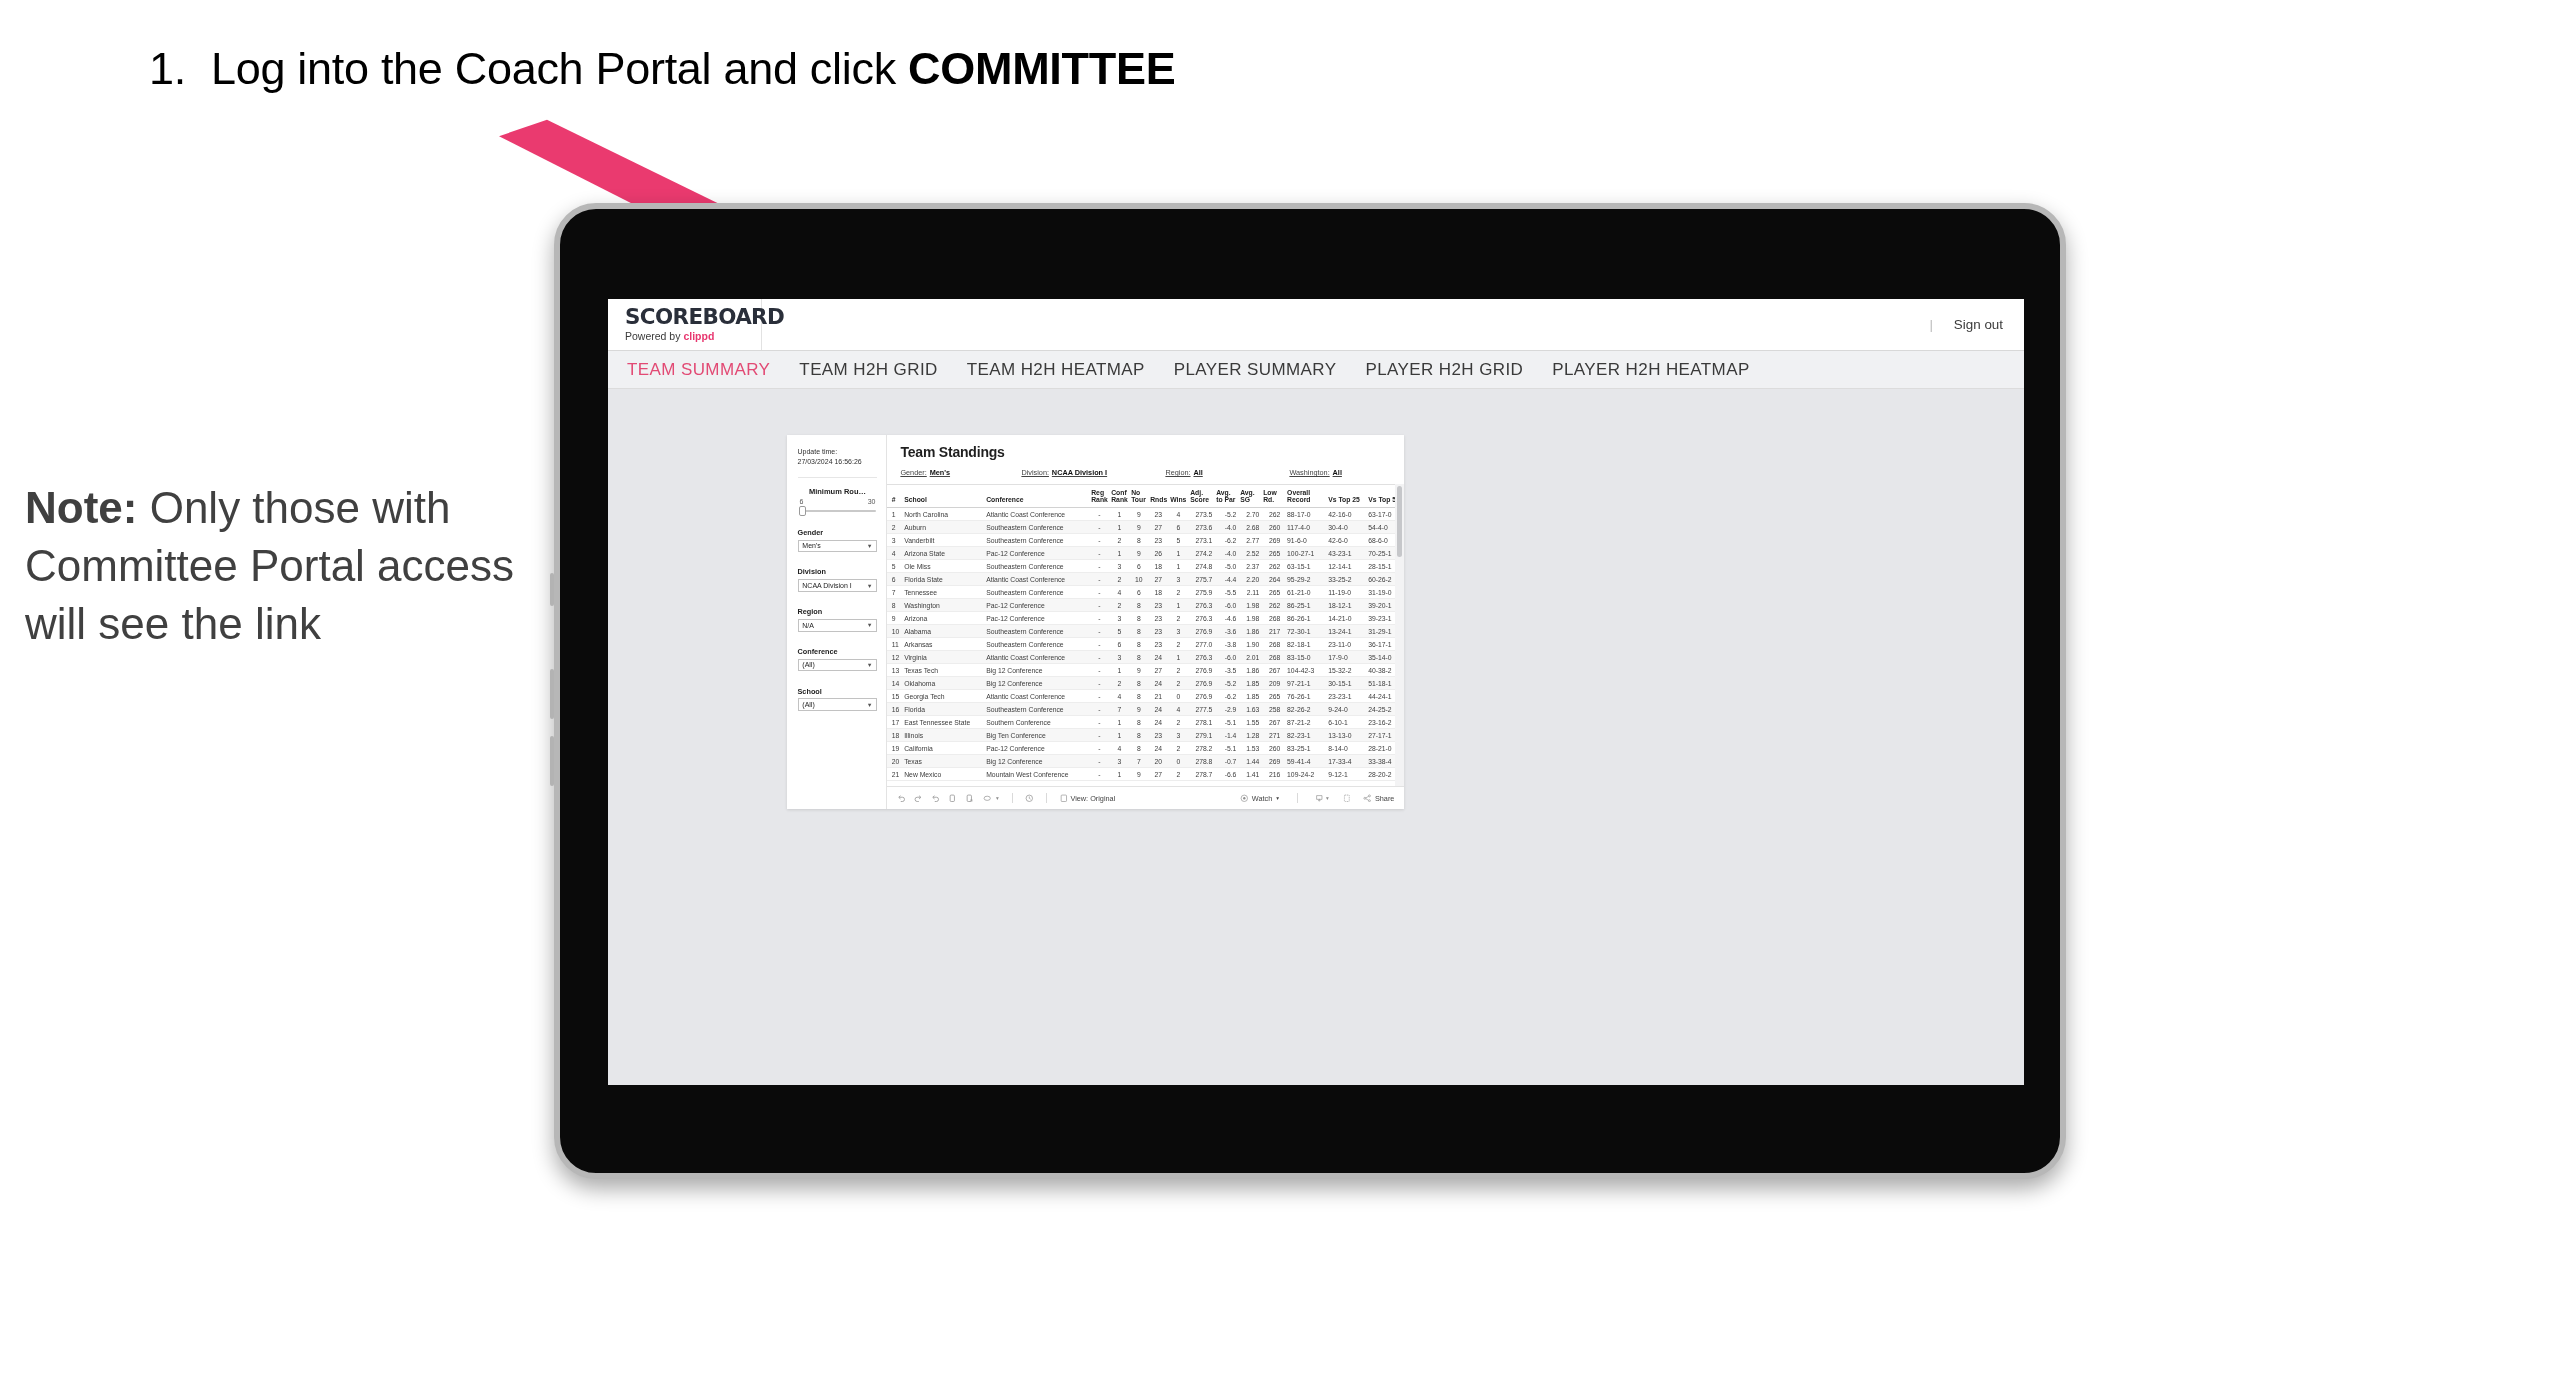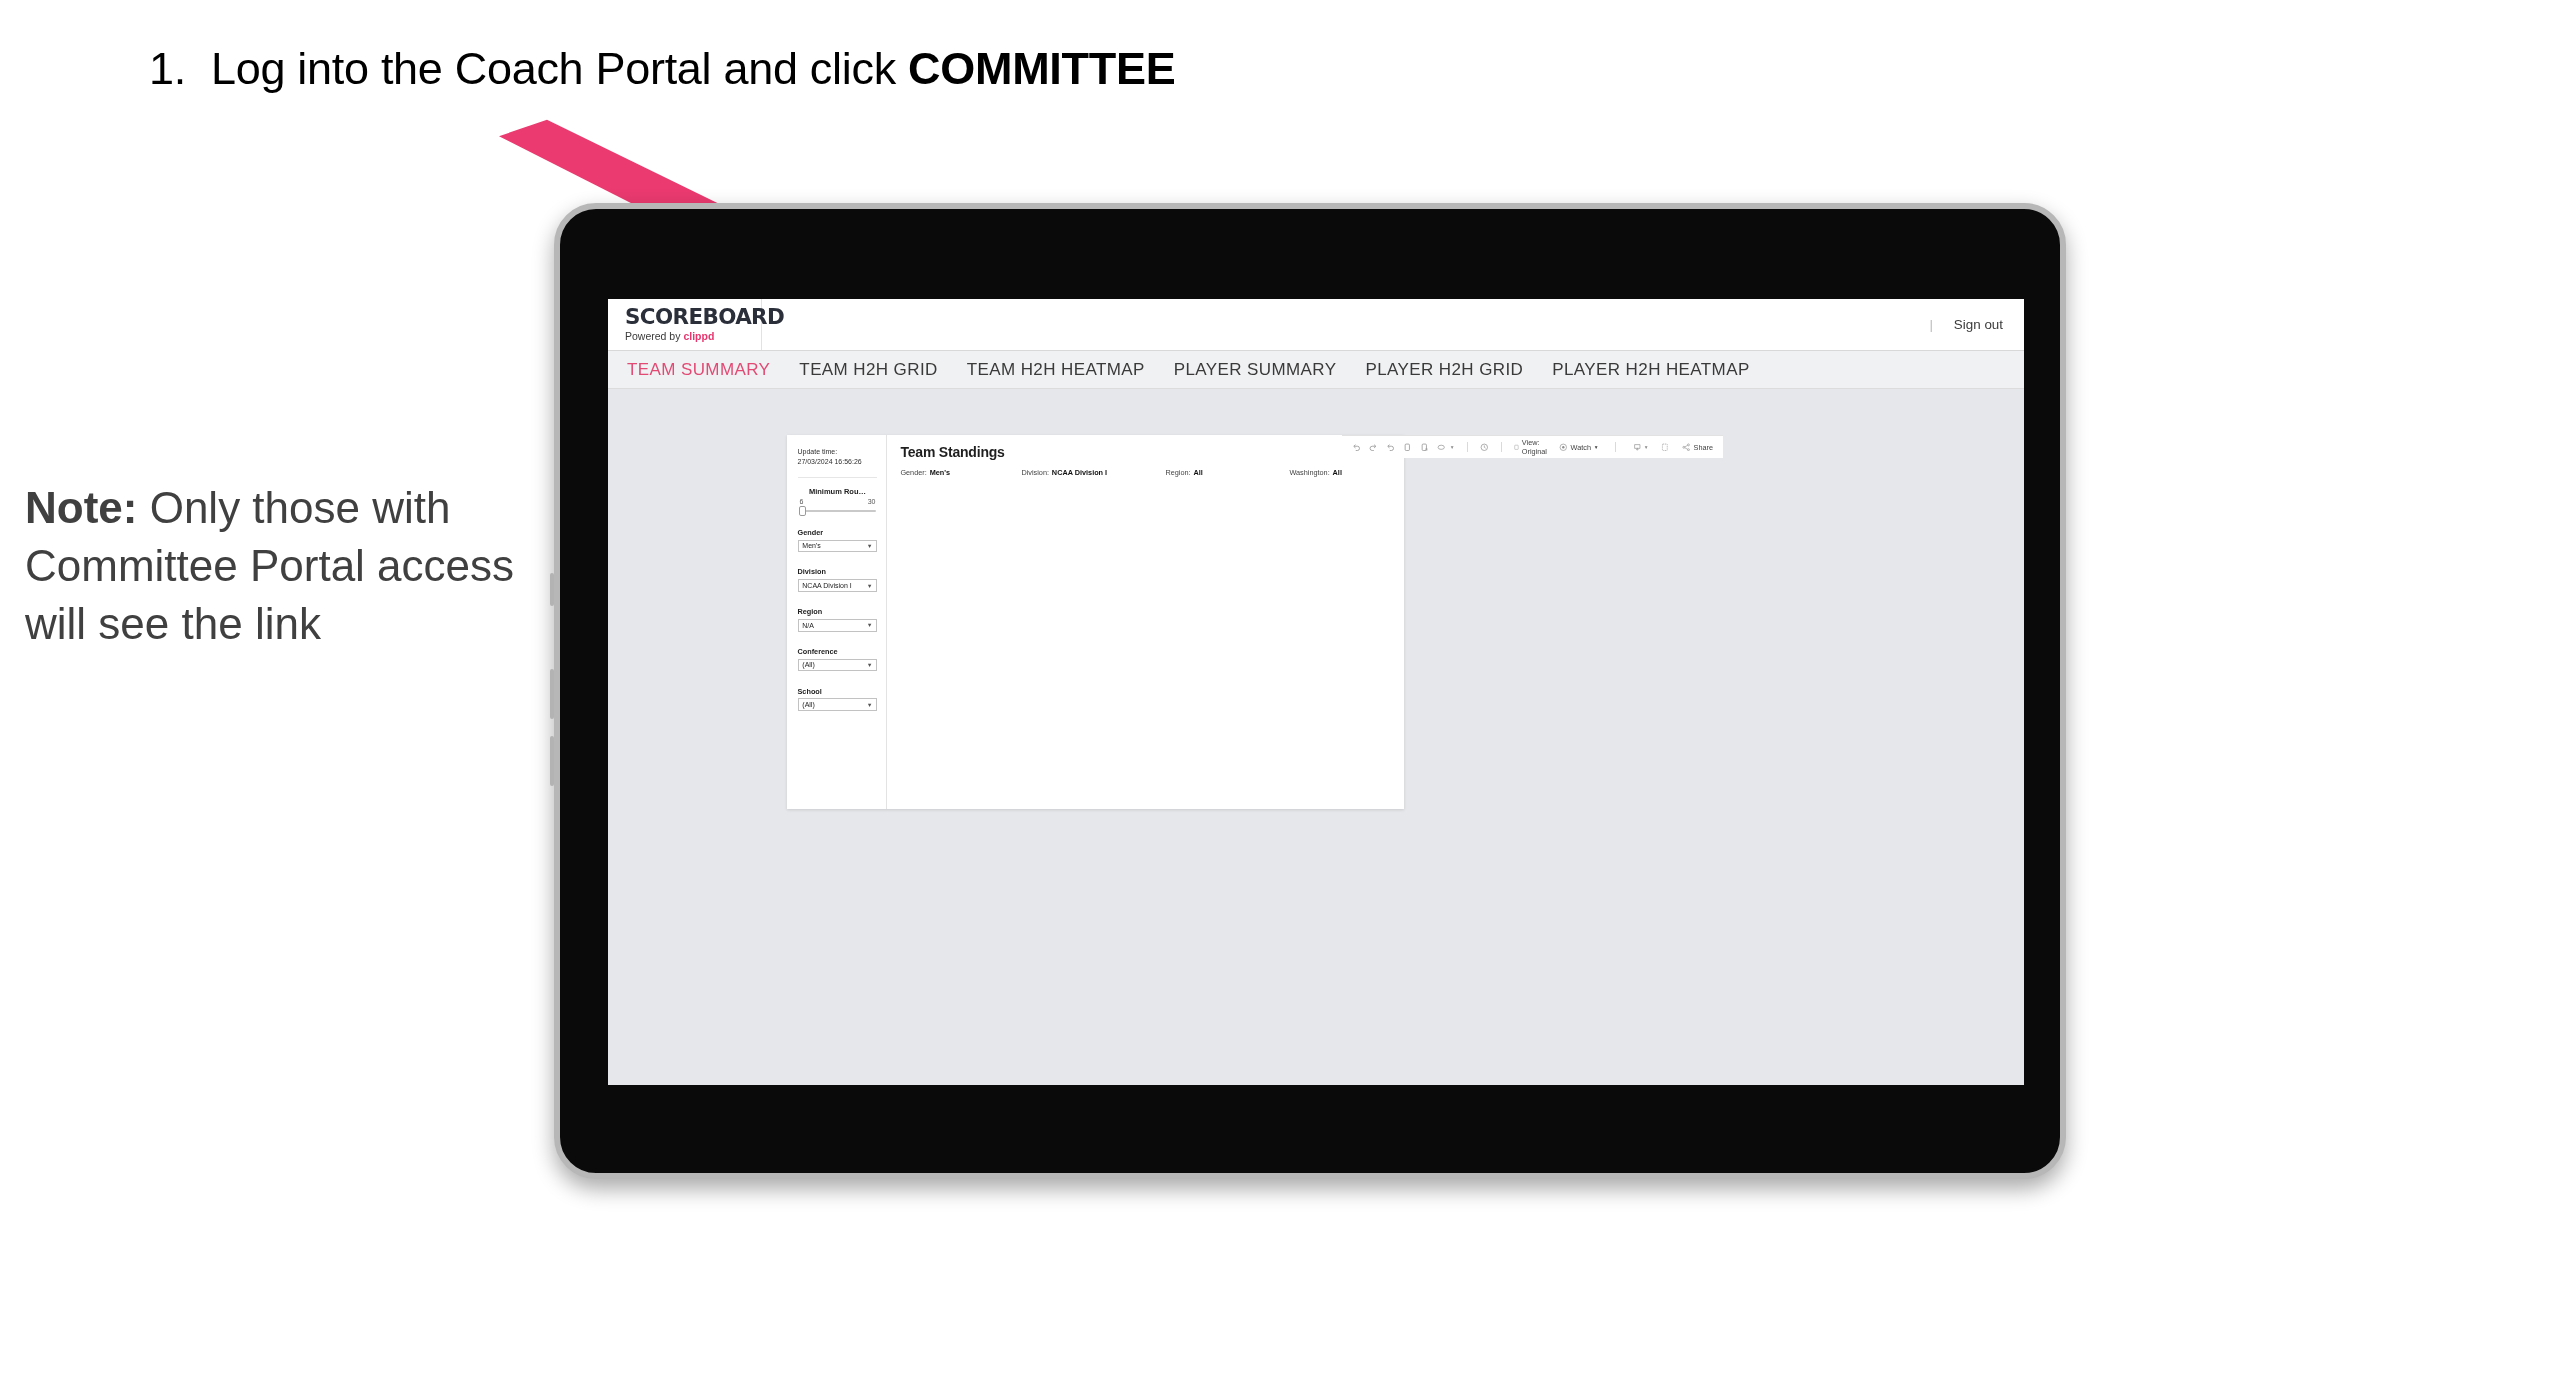--- a/index.html
+++ b/index.html
@@ -115,24 +115,24 @@
   }
   .sel {
     margin-top:1.9px; height:12.5px; border:1px solid #c2c2c2; background:#fff;
     display:flex; align-items:center; justify-content:space-between;
     padding:0 3.8px; font-size:7px; color:#222;
   }
   .sel .car { font-size:5.8px; color:#555; }
   .f-gap { height:15.3px; }
 
   
-  .tbl-pane { flex:1; display:flex; flex-direction:row; min-width:0; position:relative; }
+  .tbl-pane { flex:1; display:flex; flex-direction:column; min-width:0; position:relative; }
   .tbl-head-area { padding:8.6px 0 0 13.4px; }
   .viz-title { font-size:14px; font-weight:700; color:#1f1f1f; letter-spacing:-0.2px; }
-  .meta-row { display:flex; margin-top:8.6px; font-size:7.3px; color:#444; }
+  .meta-row { display:flex; margin-top:8.6px; font-size:7.3px; color:#444;text-decoration:underline; }
   .meta-row .m { display:flex; gap:2.9px; }
   .meta-row .m:nth-child(1){ width:121px; }
   .meta-row .m:nth-child(2){ width:144px; }
   .meta-row .m:nth-child(3){ width:124px; }
   .meta-row b { color:#111; font-weight:700; }
 
   .grid-wrap { flex:1; overflow:hidden; margin-top:6.7px; position:relative; }
   table.grid { width: 100%; border-collapse:collapse; font-size:6.8px; color:#3c3c3c; table-layout:fixed; }
   table.grid th {
     font-weight:700; color:#222; text-align:left; vertical-align:bottom;

